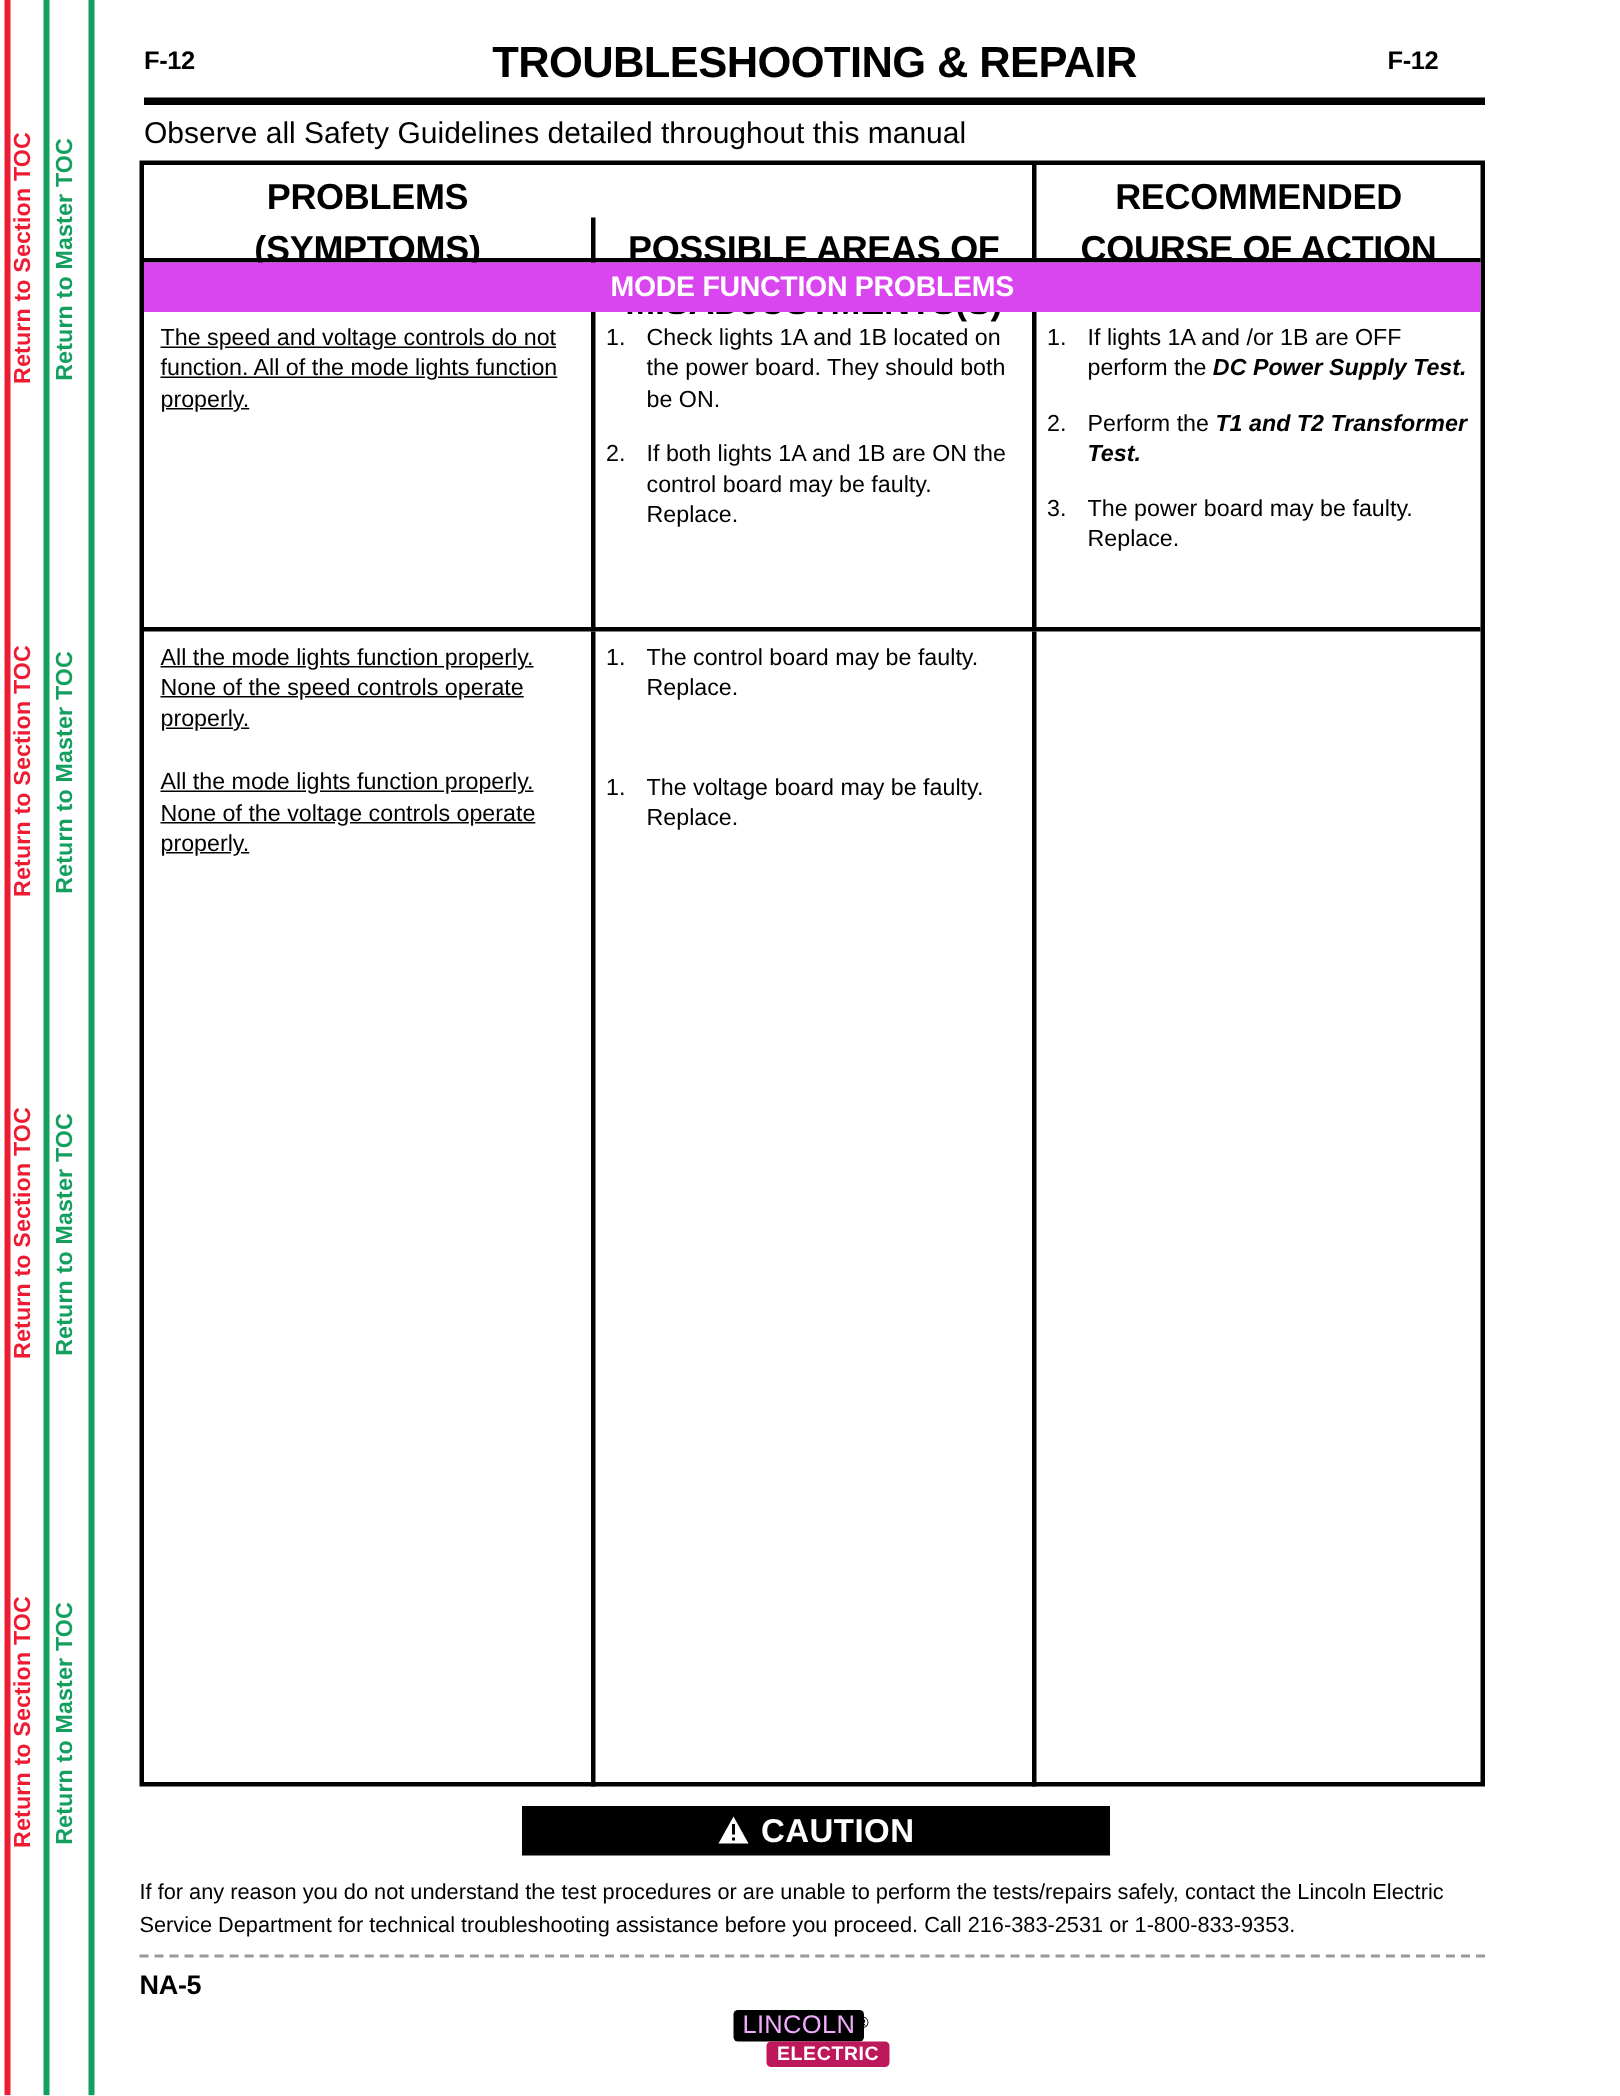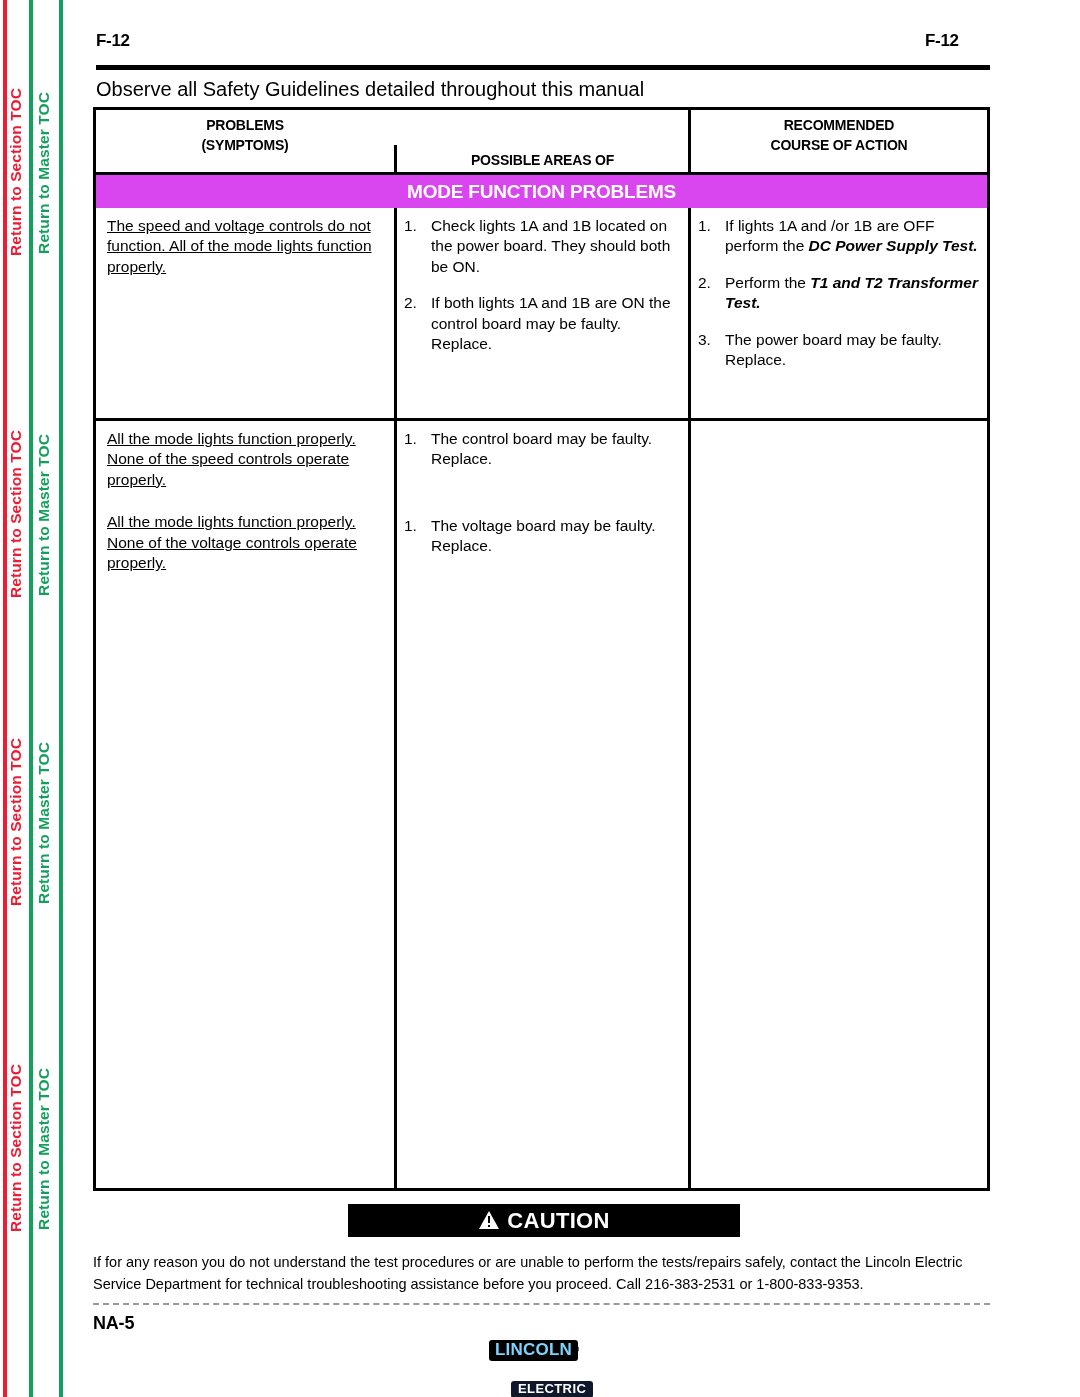--- a/index.html
+++ b/index.html
@@ -129,21 +129,21 @@
     position: relative;
     height: 62px;
     border-bottom: 3px solid #000000;
   }
   .th {
     position: absolute;
     top: 0;
     height: 62px;
     box-sizing: border-box;
     text-align: center;
-    font-size: 14px;
+    font-size: 24px;
     font-weight: bold;
     letter-spacing: -0.2px;
     padding-top: 5px;
     line-height: 1.45;
   }
   .th.c1 { left: 0;     width: 298px; }
   .th.c2 { left: 298px; width: 294px; border-left: 3px solid #000000; margin-top: 35px; }
   .th.c3 { left: 592px; width: 299px; border-left: 3px solid #000000; }
 
   #band {
@@ -253,49 +253,48 @@
     left: 489px;
     top: 1340px;
     width: 110px;
     height: 44px;
   }
   .logo-top {
     position: absolute;
     left: 0;
     top: 0;
     background: #000000;
-    color: #7dd3fc;
+    color: #f0abfc;
     font-size: 17px;
-    font-weight: bold;
+    font-weight: normal;
     letter-spacing: 0.2px;
     padding: 1px 6px 2px 6px;
     border-radius: 3px;
     line-height: 1.05;
   }
   .logo-reg {
     position: absolute;
     left: 82px;
     top: 3px;
     font-size: 11px;
     font-weight: bold;
     color: #000000;
   }
   .logo-bottom {
     position: absolute;
     left: 22px;
     top: 21px;
-    background: #0f172a;
+    background: #be185d;
     color: #ffffff;
     font-size: 13px;
     font-weight: bold;
     letter-spacing: 0.4px;
     padding: 1px 7px 2px 7px;
     border-radius: 3px;
     line-height: 1.05;
-    margin-top: 20px;
   }
 </style>
 </head>
 <body>
 
 <div id="page">
 
   <div id="sidebar">
     <div class="rule-red"></div>
     <div class="rule-green-a"></div>
@@ -308,20 +307,21 @@
     <a class="vlink master" style="top:434px;">Return to Master TOC</a>
 
     <a class="vlink section" style="top:738px;">Return to Section TOC</a>
     <a class="vlink master" style="top:742px;">Return to Master TOC</a>
 
     <a class="vlink section" style="top:1064px;">Return to Section TOC</a>
     <a class="vlink master" style="top:1068px;">Return to Master TOC</a>
   </div>
 
   <div id="page-num-left">F-12</div>
+  <div id="doc-title">TROUBLESHOOTING &amp; REPAIR</div>
   <div id="page-num-right">F-12</div>
   <div id="header-rule"></div>
   <div id="safety-note">Observe all Safety Guidelines detailed throughout this manual</div>
 
   <div id="table">
 
     <div id="thead">
       <div class="th c1">
         <div>PROBLEMS</div>
         <div>(SYMPTOMS)</div>

